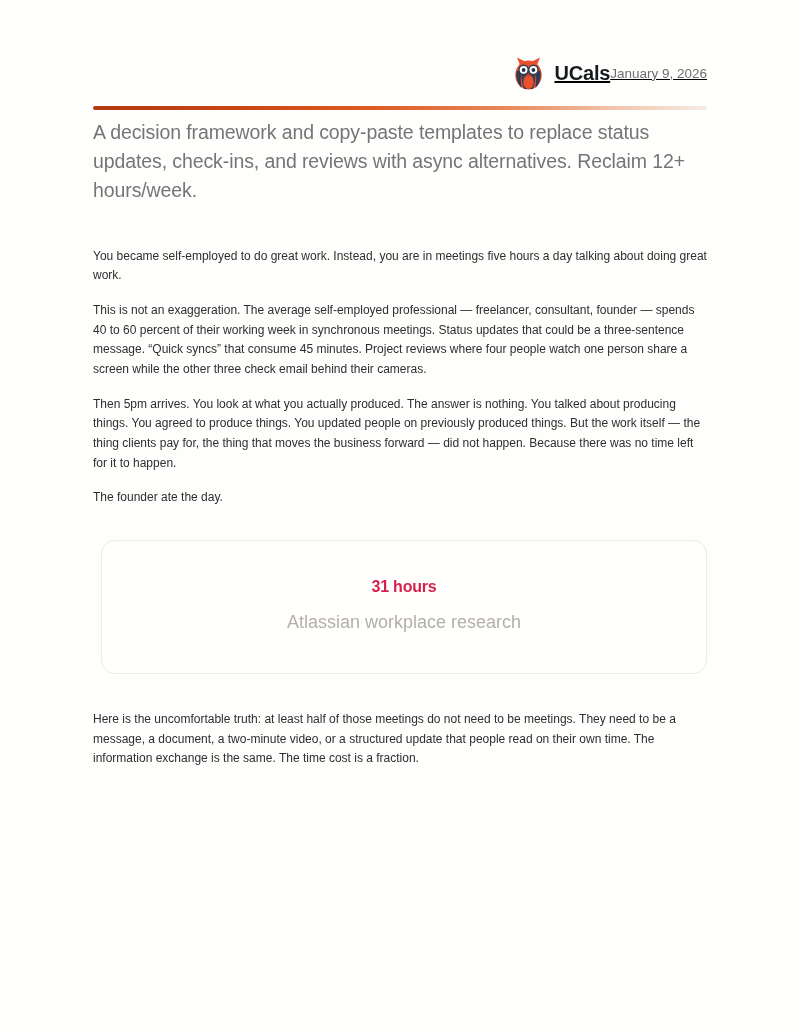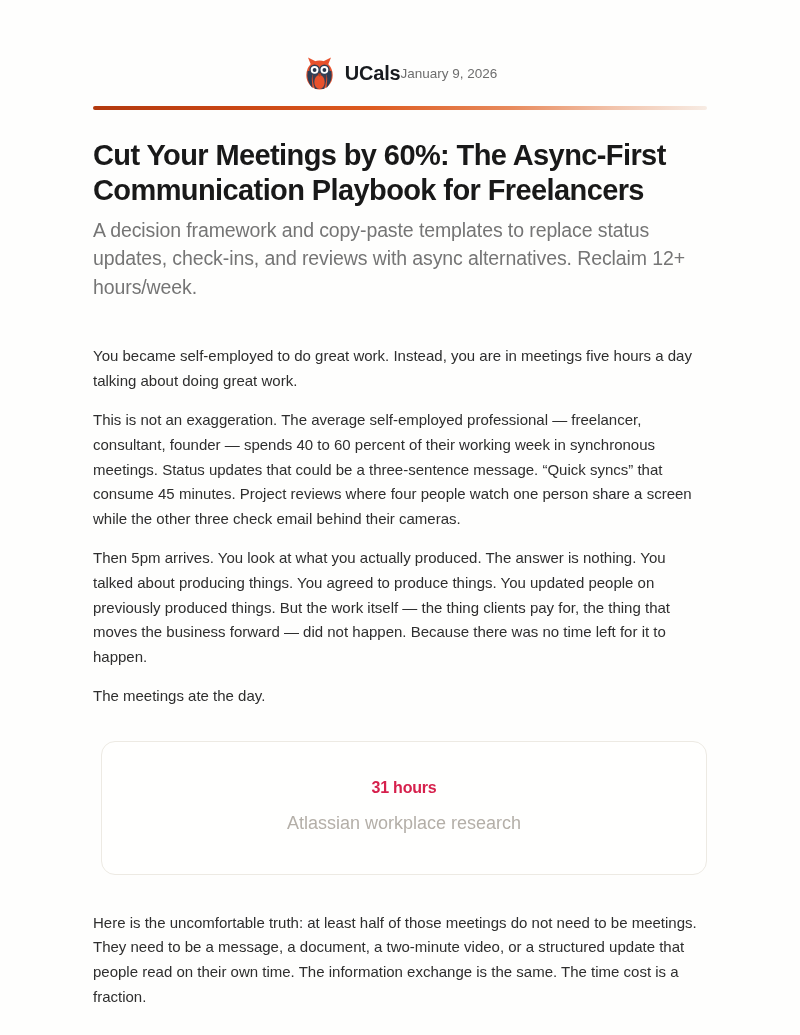--- a/index.html
+++ b/index.html
@@ -16,21 +16,22 @@
   }
   .container {
     width: 614px;
     margin: 0 auto;
     padding-top: 56px;
   }
   
   .header {
     display: flex;
     align-items: center;
-    justify-content: center;
+    justify-content: flex-end;
+    text-decoration: underline;
   }
   .brand {
     display: flex;
     align-items: center;
     gap: 9px;
   }
   .brand-name {
     font-size: 20px;
     font-weight: 700;
     color: #171a1e;
@@ -58,21 +59,21 @@
   .subtitle {
     margin-top: 8px;
     font-size: 19.5px;
     line-height: 1.48;
     color: #757575;
     letter-spacing: -0.1px;
   }
   
   .body-copy { margin-top: 42px; }
   .body-copy p {
-    font-size: 15px;
+    font-size: 12px;
     line-height: 1.64;
     color: #2e2e2e;
     margin-bottom: 15px;
   }
   
   .stat-card {
     margin: 32px 0 36px 8px;
     border: 1.5px solid #edeae3;
     border-radius: 14px;
     background: #fffffe;
@@ -122,28 +123,27 @@
             <path d="M14.6 17.6 L18.4 17.6 L16.5 21 Z" fill="#c2401c"></path>
           </svg>
         </span>
         <span class="brand-name">UCals</span>
       </div>
       <span class="header-date">January 9, 2026</span>
     </div>
 
     <div class="divider"></div>
 
-    <h1 class="title">Cut Your Meetings by 60%: The Async-First Communication Playbook for Freelancers</h1>
     <p class="subtitle">A decision framework and copy-paste templates to replace status updates, check-ins, and reviews with async alternatives. Reclaim 12+ hours/week.</p>
 
     <div class="body-copy">
       <p>You became self-employed to do great work. Instead, you are in meetings five hours a day talking about doing great work.</p>
       <p>This is not an exaggeration. The average self-employed professional — freelancer, consultant, founder — spends 40 to 60 percent of their working week in synchronous meetings. Status updates that could be a three-sentence message. “Quick syncs” that consume 45 minutes. Project reviews where four people watch one person share a screen while the other three check email behind their cameras.</p>
       <p>Then 5pm arrives. You look at what you actually produced. The answer is nothing. You talked about producing things. You agreed to produce things. You updated people on previously produced things. But the work itself — the thing clients pay for, the thing that moves the business forward — did not happen. Because there was no time left for it to happen.</p>
-      <p>The meetings ate the day.</p>
+      <p>The founder ate the day.</p>
     </div>
 
     <div class="stat-card">
       <div class="stat-value">31 hours</div>
       <div class="stat-source">Atlassian workplace research</div>
     </div>
 
     <div class="body-copy" style="margin-top:0;">
       <p>Here is the uncomfortable truth: at least half of those meetings do not need to be meetings. They need to be a message, a document, a two-minute video, or a structured update that people read on their own time. The information exchange is the same. The time cost is a fraction.</p>
     </div>

